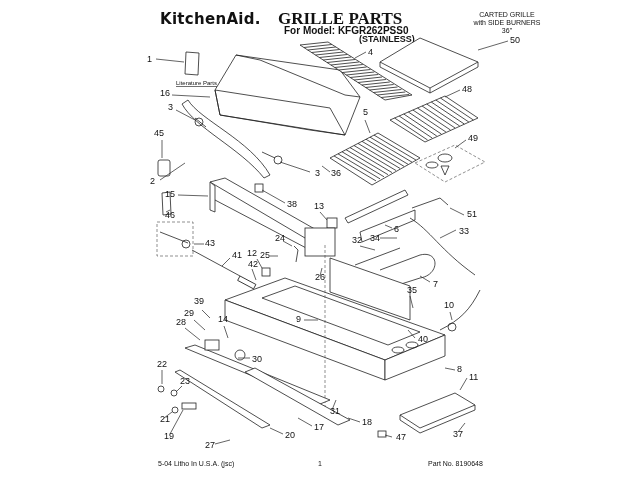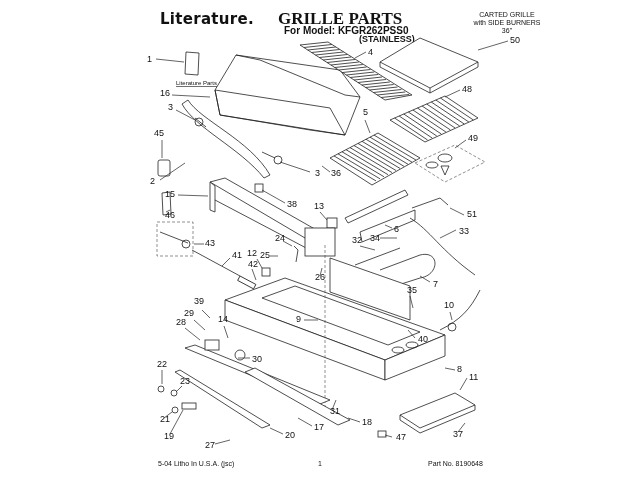--- a/index.html
+++ b/index.html
@@ -14,21 +14,21 @@
   svg#diagram{position:absolute;left:0;top:0;}
   .lbl{font-family:"Liberation Sans",sans-serif;font-size:9px;fill:#111;}
   .ln{stroke:#222;stroke-width:0.8;fill:none;}
   .lnf{stroke:#222;stroke-width:0.8;fill:#fff;}
   .dash{stroke:#444;stroke-width:0.6;fill:none;stroke-dasharray:3,2;}
   .ldr{stroke:#222;stroke-width:0.7;fill:none;}
 </style>
 </head>
 <body>
 
-<div class="abs brand">Literature.</div>
+<div class="abs brand">KitchenAid.</div>
 <div class="abs title">GRILLE PARTS</div>
 <div class="abs model">For Model: KFGR262PSS0</div>
 <div class="abs variant">(STAINLESS)</div>
 <div class="abs cat">
   <div>CARTED GRILLE</div>
   <div>with SIDE BURNERS</div>
   <div>36"</div>
 </div>
 
 <svg id="diagram" width="640" height="480" viewBox="0 0 640 480">

